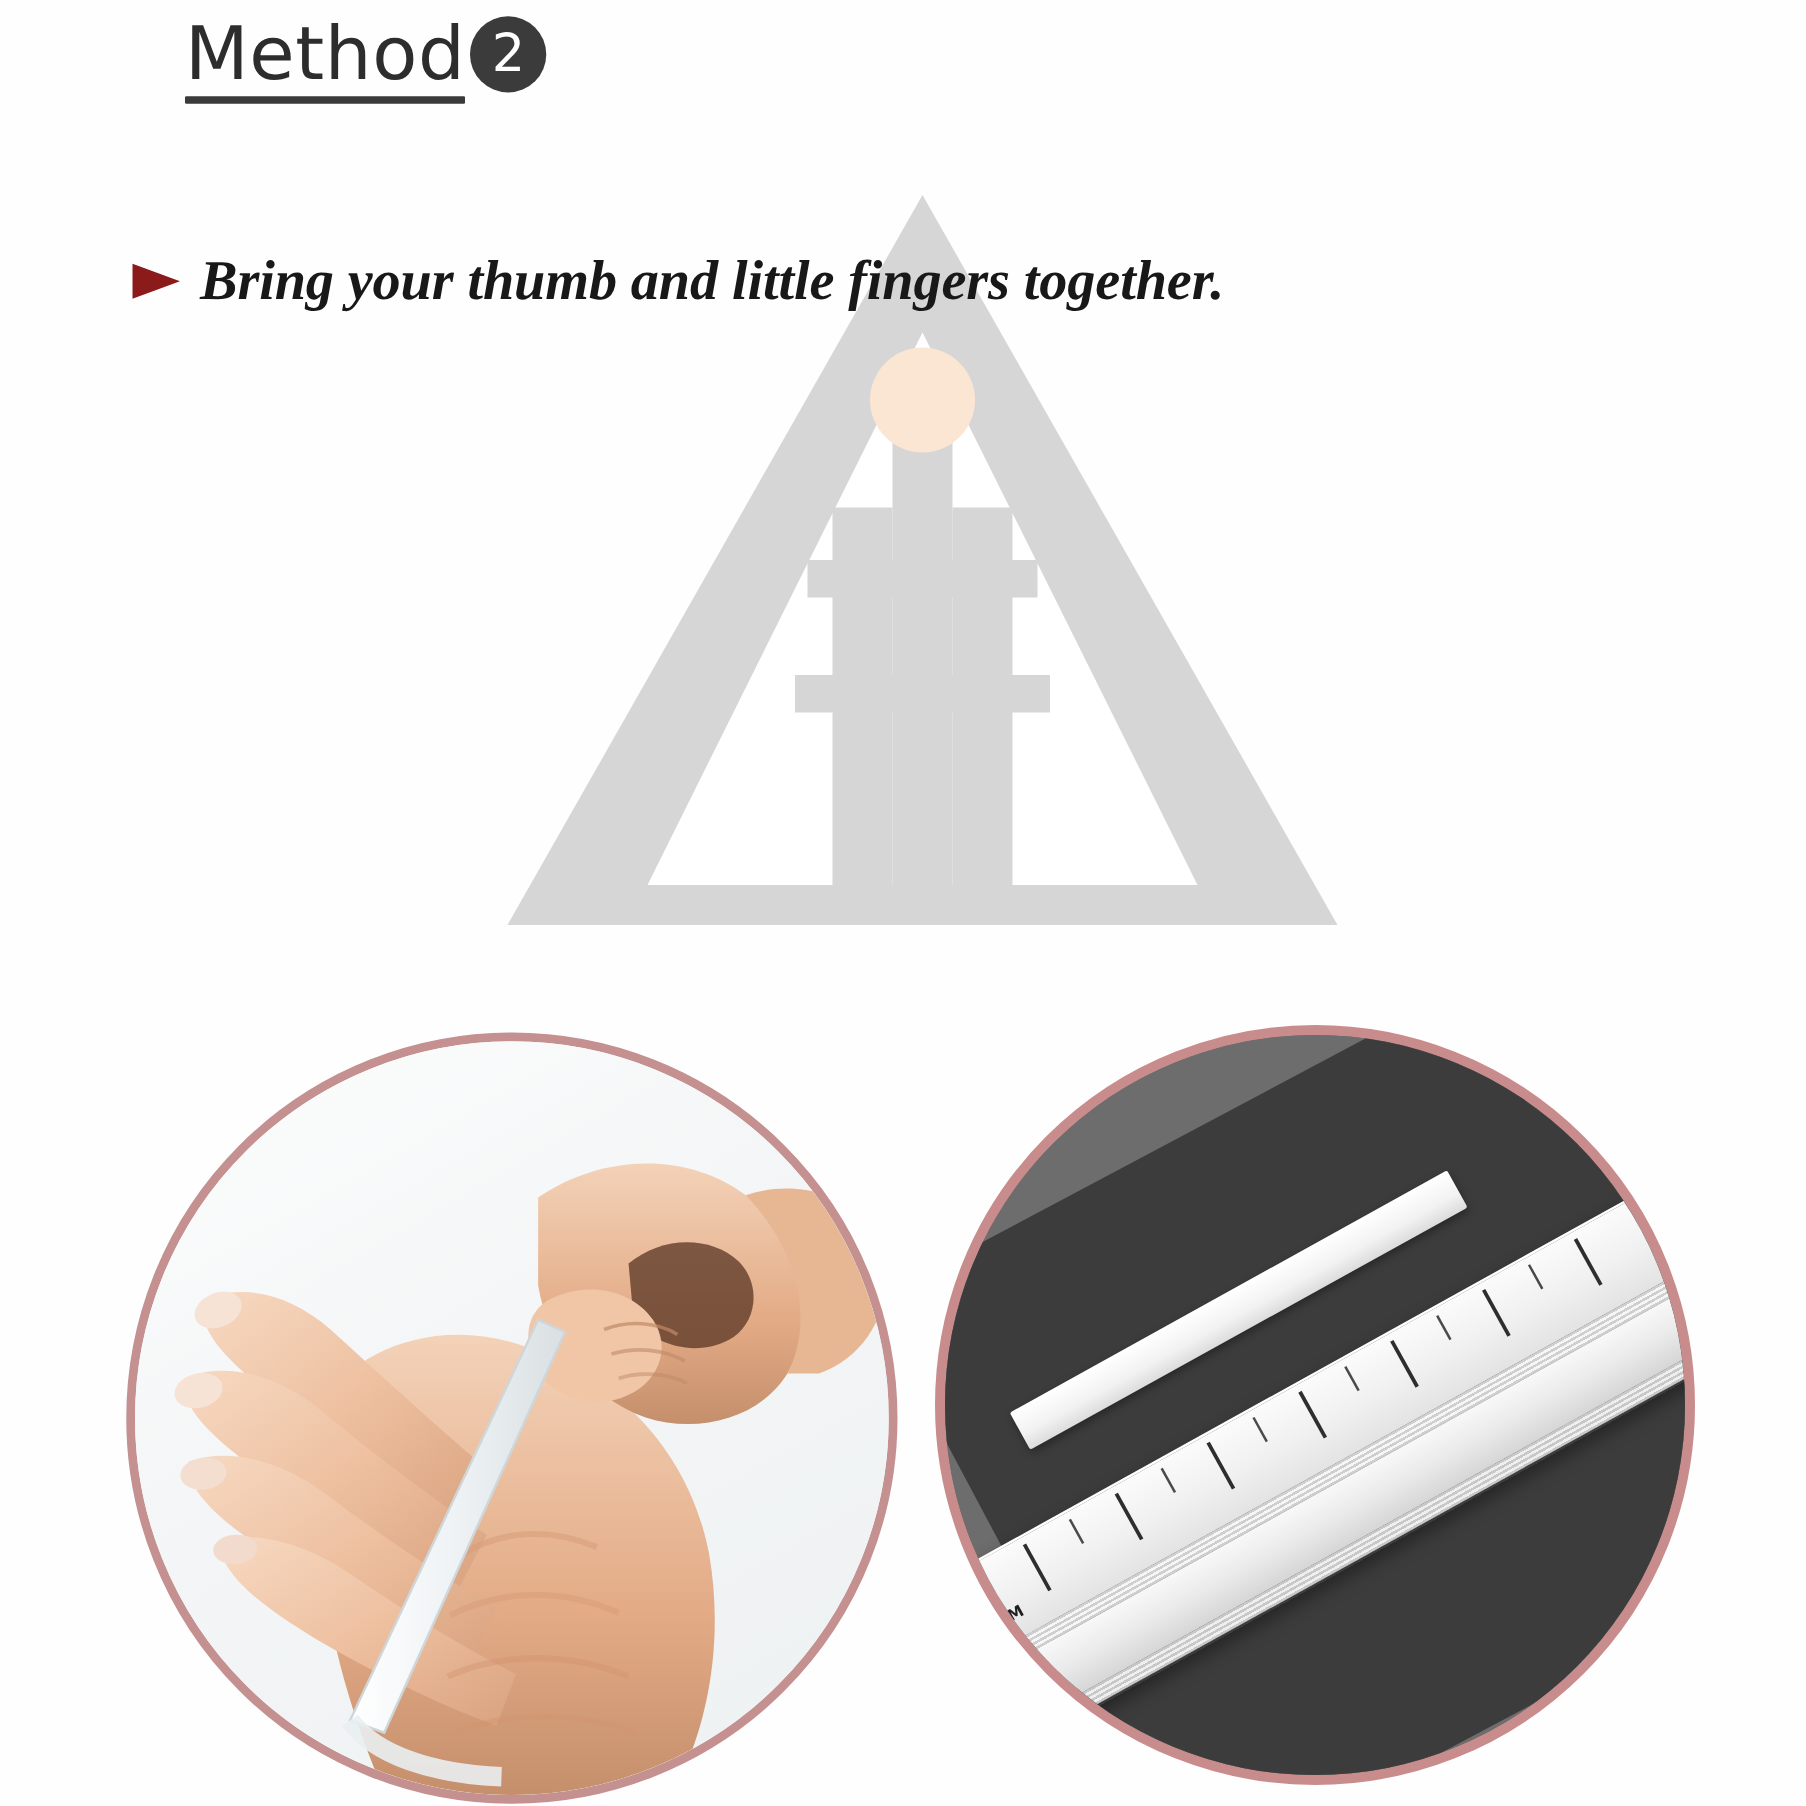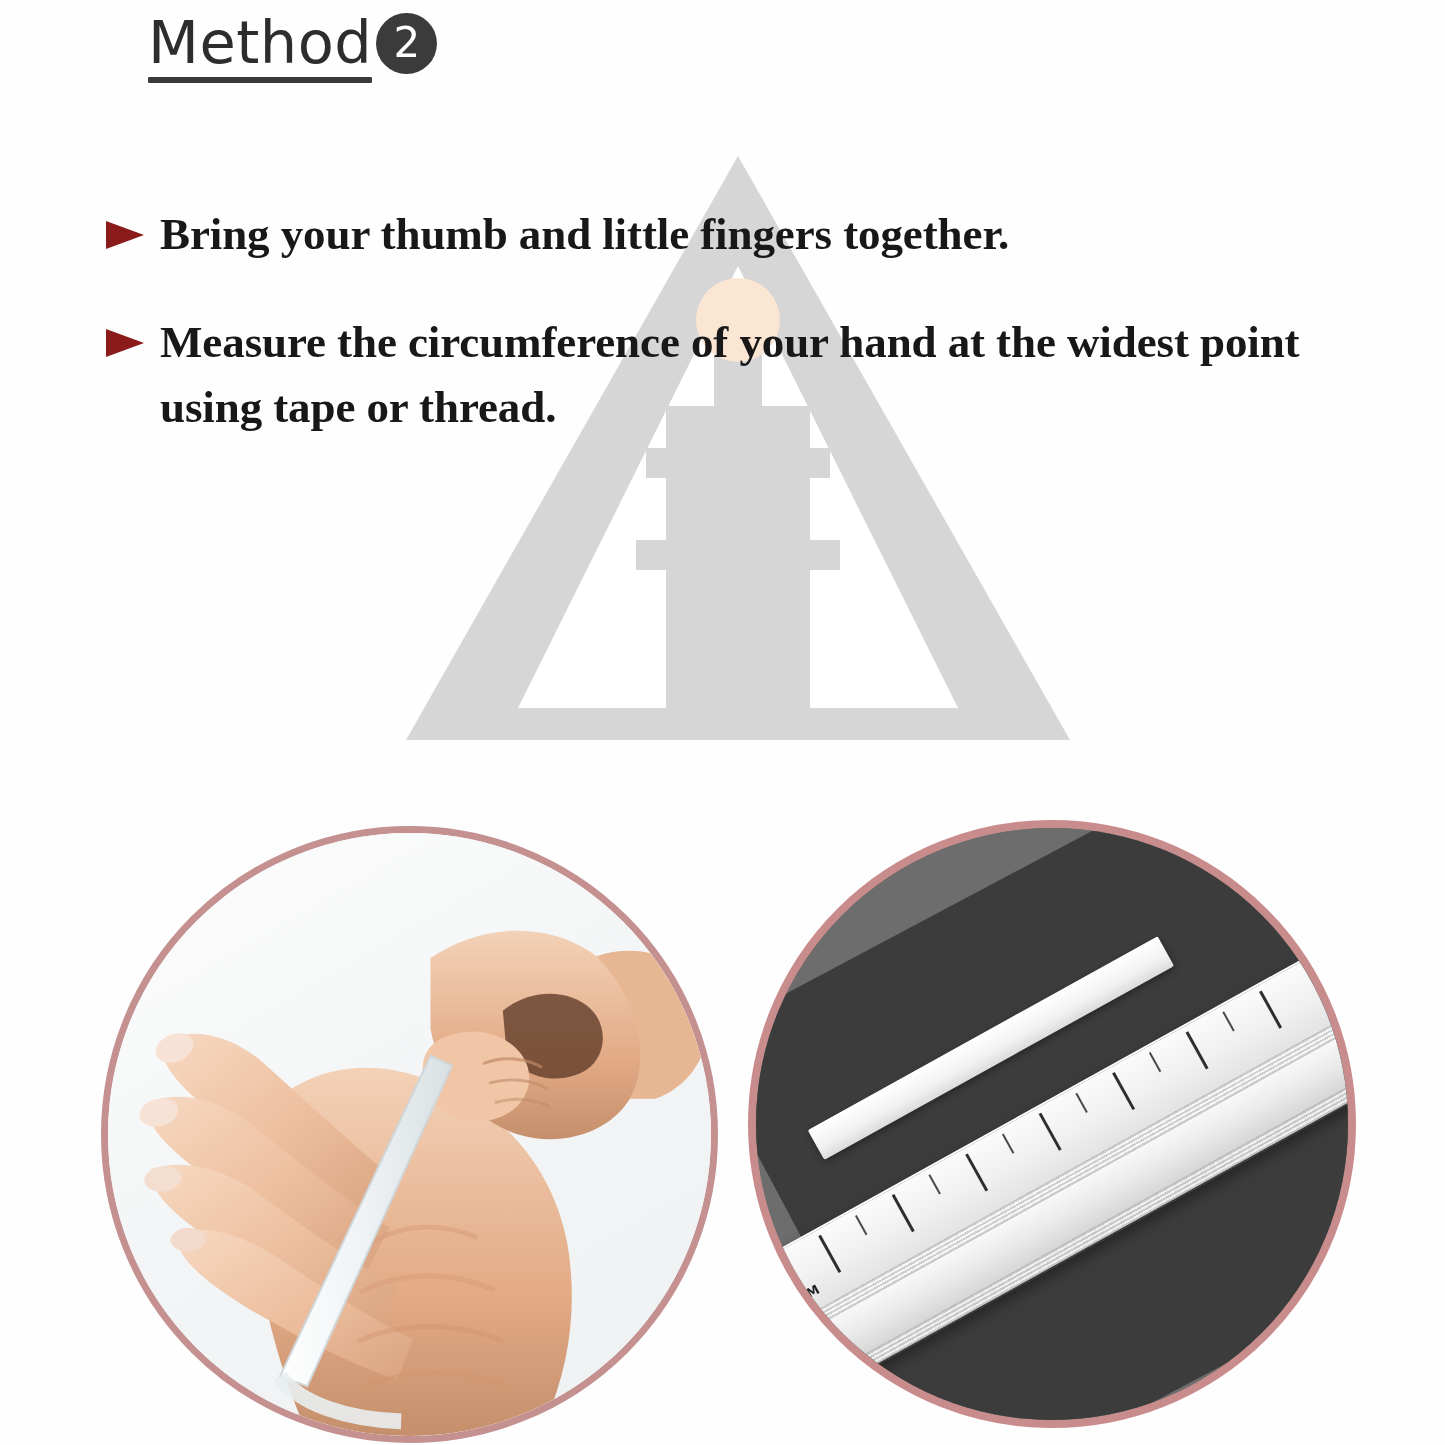--- a/index.html
+++ b/index.html
@@ -66,23 +66,24 @@
     font-size:42px;
     font-weight:400;
     margin-left:4px;
     margin-bottom:8px;
     line-height:1;
   }
 
   
   .bullets {
     position:absolute;
-    left:104px; top:202px;
+    left:104px; top:192px;
     width:1270px;
     z-index:2;
+    font-style:italic;
   }
   .bullet-row {
     display:flex;
     align-items:flex-start;
     margin-bottom:42px;
   }
   .bullet-marker {
     flex:0 0 auto;
     width:56px;
     padding-top:16px;
@@ -256,28 +257,20 @@
 
     <div class="bullet-row">
       <div class="bullet-marker">
         <svg width="42" height="34" viewBox="0 0 42 34" xmlns="http://www.w3.org/2000/svg" aria-hidden="true">
           <path d="M2 3 L2 31 L40 17 Z" fill="#8b1a1a"></path>
         </svg>
       </div>
       <div class="bullet-text">Bring your thumb and little fingers together.</div>
     </div>
 
-    <div class="bullet-row">
-      <div class="bullet-marker">
-        <svg width="42" height="34" viewBox="0 0 42 34" xmlns="http://www.w3.org/2000/svg" aria-hidden="true">
-          <path d="M2 3 L2 31 L40 17 Z" fill="#8b1a1a"></path>
-        </svg>
-      </div>
-      <div class="bullet-text">Measure the circumference of your hand at the widest point using tape or thread.</div>
-    </div>
 
 
   </div>
 
   <div class="photos">
 
     <div class="photo-circle photo-left">
       <div class="hand-scene">
         <div class="hand-bg"></div>
         <svg class="hand-svg" viewBox="0 0 617 617" xmlns="http://www.w3.org/2000/svg" aria-hidden="true">

